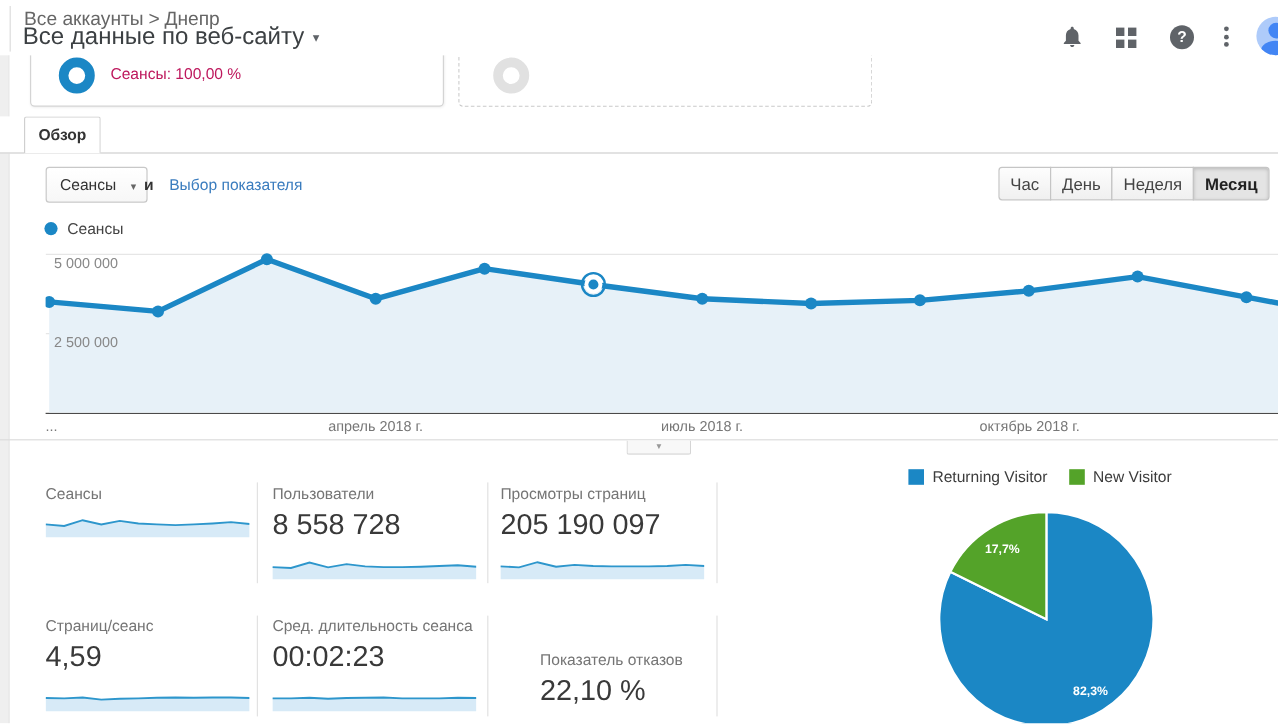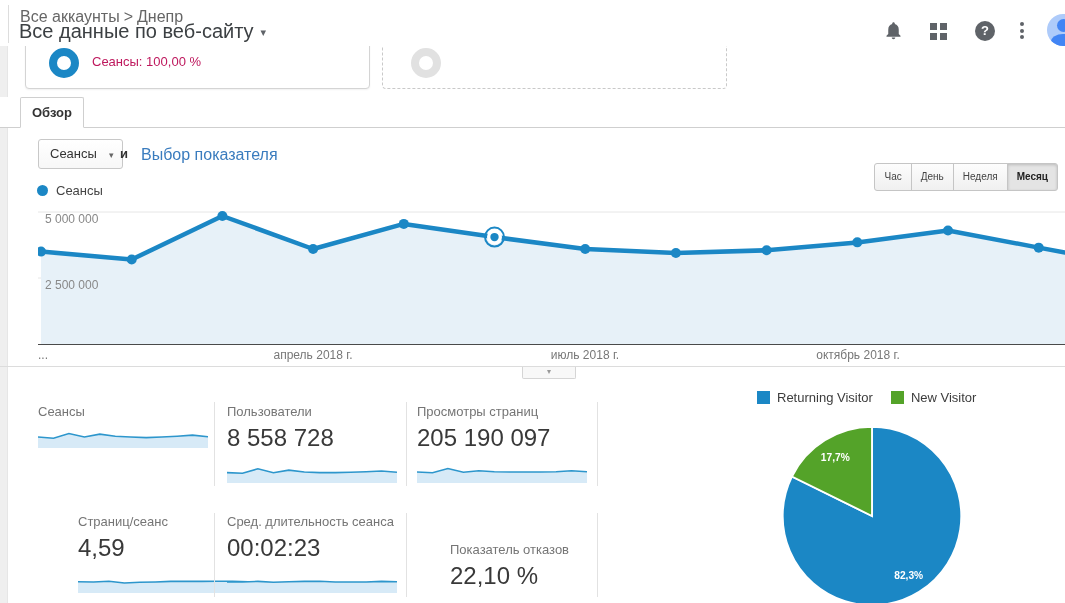--- a/index.html
+++ b/index.html
@@ -40,24 +40,24 @@
   .tab-row{position:absolute;left:0;top:97px;right:0;height:30px;background:#fff;border-bottom:1px solid #cfcfcf;}
   .tab{position:absolute;left:20px;bottom:-1px;height:29px;padding:0 11px;background:#fff;
        border:1px solid #cfcfcf;border-bottom:1px solid #fff;border-radius:2px 2px 0 0;
        font-size:13px;font-weight:bold;color:#333;line-height:29px;cursor:pointer;}
   
   .metric-dd{position:absolute;left:38px;top:139px;height:28px;line-height:28px;padding:0 9px 0 11px;
              background:linear-gradient(#fff,#f7f7f7);border:1px solid #c8c8c8;border-radius:3px;
              font-size:13px;color:#333;cursor:pointer;}
   .dd-caret{font-size:9px;color:#666;margin-left:12px;}
   .and-label{position:absolute;left:120px;top:146px;font-size:13px;font-weight:bold;color:#333;}
-  .metric-link{position:absolute;left:141px;top:146px;font-size:16px;color:#3a7cbe;cursor:pointer;}
+  .metric-link{position:absolute;left:141px;top:146px;font-size:13px;color:#3a7cbe;cursor:pointer;}
   .gran-group{position:absolute;right:7px;top:139px;display:flex;}
-  .gran-btn{height:26px;line-height:26px;padding:0 9px;font-size:10px;color:#444;cursor:pointer;
-            background:linear-gradient(#fdfdfd,#f0f0f0);border:1px solid #c5c5c5;margin-left:-1px;margin-top:24px;}
+  .gran-btn{height:26px;line-height:26px;padding:0 9px;font-size:14px;color:#444;cursor:pointer;
+            background:linear-gradient(#fdfdfd,#f0f0f0);border:1px solid #c5c5c5;margin-left:-1px;}
   .gran-btn:first-child{border-radius:3px 0 0 3px;}
   .gran-btn:last-child{border-radius:0 3px 3px 0;}
   .gran-btn.active{background:#e4e4e4;box-shadow:inset 0 1px 3px rgba(0,0,0,.18);font-weight:bold;color:#222;}
   
   .chart-legend{position:absolute;left:37px;top:183px;font-size:13px;color:#444;}
   .legend-dot{display:inline-block;width:11px;height:11px;border-radius:50%;margin-right:8px;vertical-align:-1px;}
   .chart-wrap{position:absolute;left:38px;top:205px;width:1027px;height:139px;border-bottom:1px solid #4a4a4a;}
   .chart-wrap svg{position:absolute;left:0;top:0;}
   .ytick{position:absolute;left:7px;font-size:12px;color:#888;z-index:2;}
   .xticks{position:absolute;left:38px;top:348px;width:1027px;height:14px;font-size:12px;color:#777;}
@@ -196,21 +196,21 @@
       </svg>
   </div>
   <div class="metric-card" style="left:417px;top:404px;">
     <div class="metric-title">Просмотры страниц</div>
     <div class="metric-value">205 190 097</div>
     <svg class="spark" viewBox="0 0 170 24" width="170" height="24" preserveAspectRatio="none">
         <path d="M0.0,13.0 L15.5,13.8 L30.9,9.5 L46.4,13.3 L61.8,11.7 L77.3,12.7 L92.7,13.0 L108.2,13.0 L123.6,13.0 L139.1,12.7 L154.5,11.7 L170.0,12.7 L170,24 L0,24 Z" fill="#d7eaf7"></path>
         <path d="M0.0,13.0 L15.5,13.8 L30.9,9.5 L46.4,13.3 L61.8,11.7 L77.3,12.7 L92.7,13.0 L108.2,13.0 L123.6,13.0 L139.1,12.7 L154.5,11.7 L170.0,12.7" fill="none" stroke="#2d96cc" stroke-width="1.6"></path>
       </svg>
   </div>
-  <div class="metric-card" style="left:38px;top:514px;margin-left:40px;">
+  <div class="metric-card" style="left:38px;top:514px;">
     <div class="metric-title">Страниц/сеанс</div>
     <div class="metric-value">4,59</div>
     <svg class="spark" viewBox="0 0 170 24" width="170" height="24" preserveAspectRatio="none">
         <path d="M0.0,12.7 L15.5,13.0 L30.9,12.2 L46.4,14.0 L61.8,13.3 L77.3,13.0 L92.7,12.4 L108.2,12.2 L123.6,12.4 L139.1,12.2 L154.5,12.2 L170.0,12.7 L170,24 L0,24 Z" fill="#d7eaf7"></path>
         <path d="M0.0,12.7 L15.5,13.0 L30.9,12.2 L46.4,14.0 L61.8,13.3 L77.3,13.0 L92.7,12.4 L108.2,12.2 L123.6,12.4 L139.1,12.2 L154.5,12.2 L170.0,12.7" fill="none" stroke="#2d96cc" stroke-width="1.6"></path>
       </svg>
   </div>
   <div class="metric-card" style="left:227px;top:514px;">
     <div class="metric-title">Сред. длительность сеанса</div>
     <div class="metric-value">00:02:23</div>

